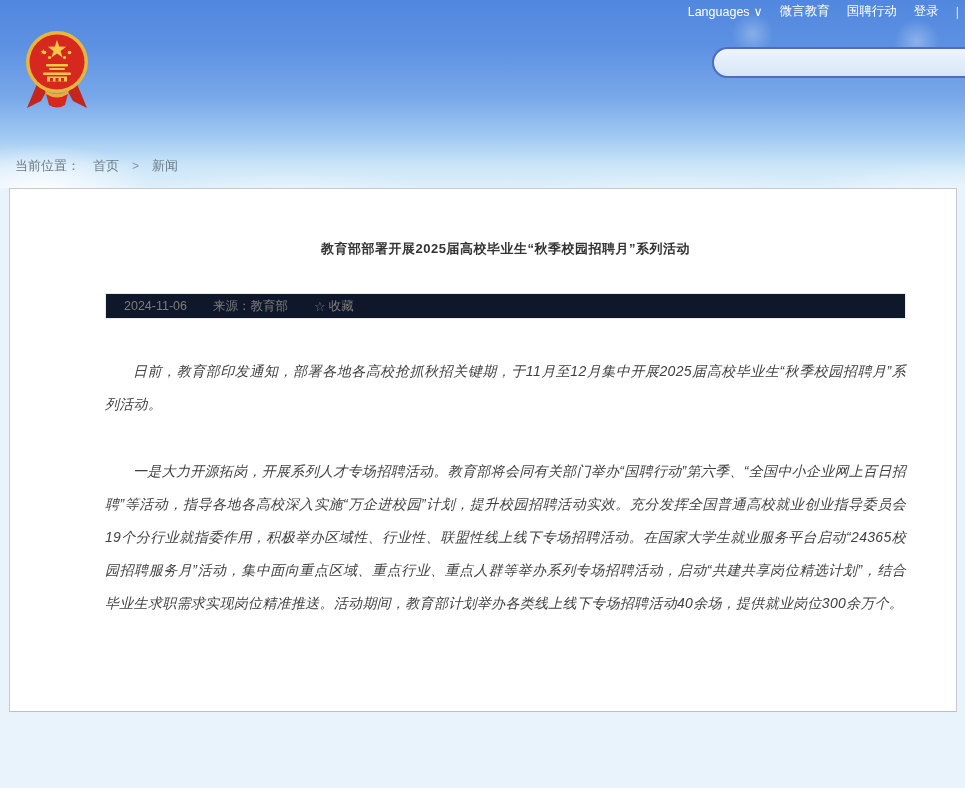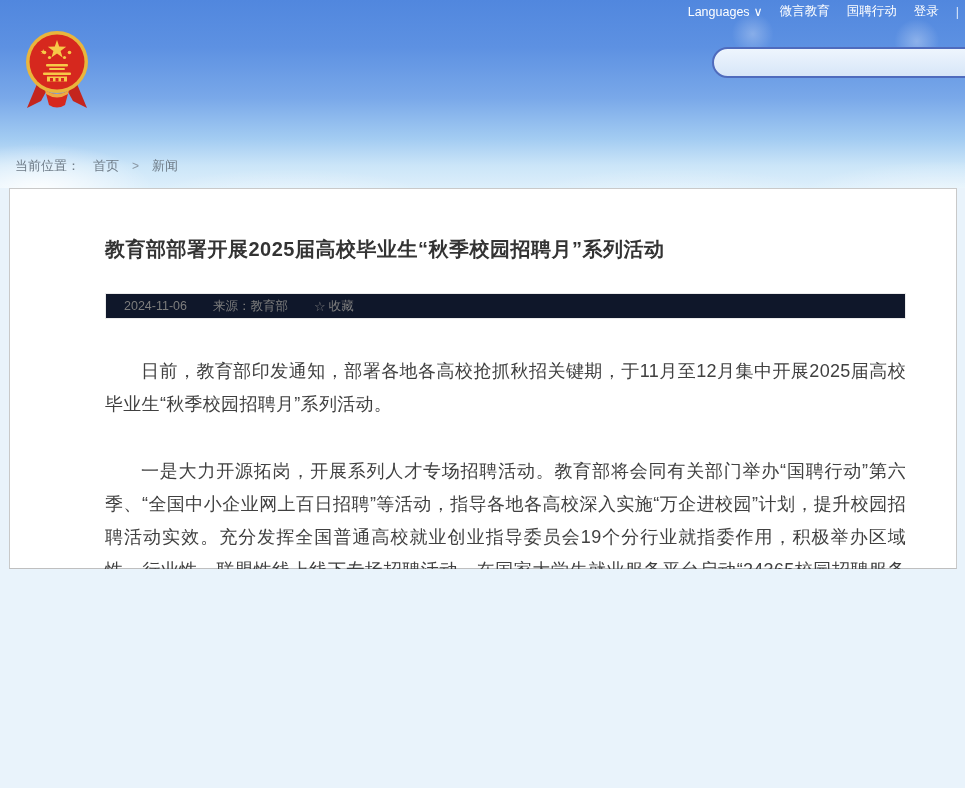--- a/index.html
+++ b/index.html
@@ -1,18 +1,18 @@
 <!DOCTYPE html>
 <html><head>
 <meta charset="utf-8">
 <style>
   * { box-sizing: border-box; margin: 0; padding: 0; }
   html, body { width: 965px; height: 788px; overflow: hidden; }
   body { font-family: "Liberation Sans", "DejaVu Sans", sans-serif; background: #e9f3fb; }
-  .page { position: relative; width: 965px; height: 569px; overflow: hidden; }
+  .page { position: relative; width: 965px; height: 712px; overflow: hidden; }
 
   
   .sky {
     position: absolute; top: 0; left: 0; width: 965px; height: 188px;
     background:
       radial-gradient(ellipse 170px 70px at 4% 102%, rgba(255,255,255,0.95), rgba(255,255,255,0) 68%),
       radial-gradient(ellipse 230px 60px at 30% 112%, rgba(255,255,255,0.55), rgba(255,255,255,0) 70%),
       radial-gradient(ellipse 260px 70px at 70% 115%, rgba(255,255,255,0.45), rgba(255,255,255,0) 70%),
       radial-gradient(ellipse 220px 60px at 98% 108%, rgba(255,255,255,0.6), rgba(255,255,255,0) 70%),
       radial-gradient(circle 28px at 78% 18%, rgba(255,255,255,0.28), rgba(255,255,255,0) 75%),
@@ -59,37 +59,38 @@
   .bc-sep { color: #8a97a3; font-size: 12px; }
 
   
   .panel {
     position: absolute; top: 188px; left: 9px; right: 8px; bottom: 0;
     background: #ffffff; border: 1px solid #c9c9c9; border-bottom: 1px solid #bfbfbf;
   }
   .inner { padding: 46px 50px 0 95px; }
 
   .article-title {
-    font-size: 20px; font-weight: bold; color: #333333;
-    letter-spacing: 0.5px; line-height: 28px;
+    font-size: 13px; font-weight: bold; color: #333333;
+    text-align: center; letter-spacing: 0.5px; line-height: 28px;
   }
 
   .meta {
     margin-top: 30px; height: 26px; background: #0f172a; border: 1px solid #ebebeb;
     display: flex; align-items: center; gap: 26px; padding-left: 18px;
     font-size: 12.5px; color: #7d7d7d;
   }
   .fav { display: inline-flex; align-items: center; gap: 3px; color: #7d7d7d; text-decoration: none; cursor: pointer; }
   .star { font-size: 13px; }
 
   .article-body { margin-top: 36px; }
   .article-body p {
-    font-size: 18px; color: #404040; line-height: 33px;
+    font-size: 14px; color: #404040; line-height: 33px;
     text-indent: 2em; margin: 0 0 34px; letter-spacing: 0.3px;
     text-align: justify;
+    font-style: italic;
   }
 </style>
 </head>
 <body>
 
 <div class="page">
 
   <div class="sky">
 
     <div class="topbar">

